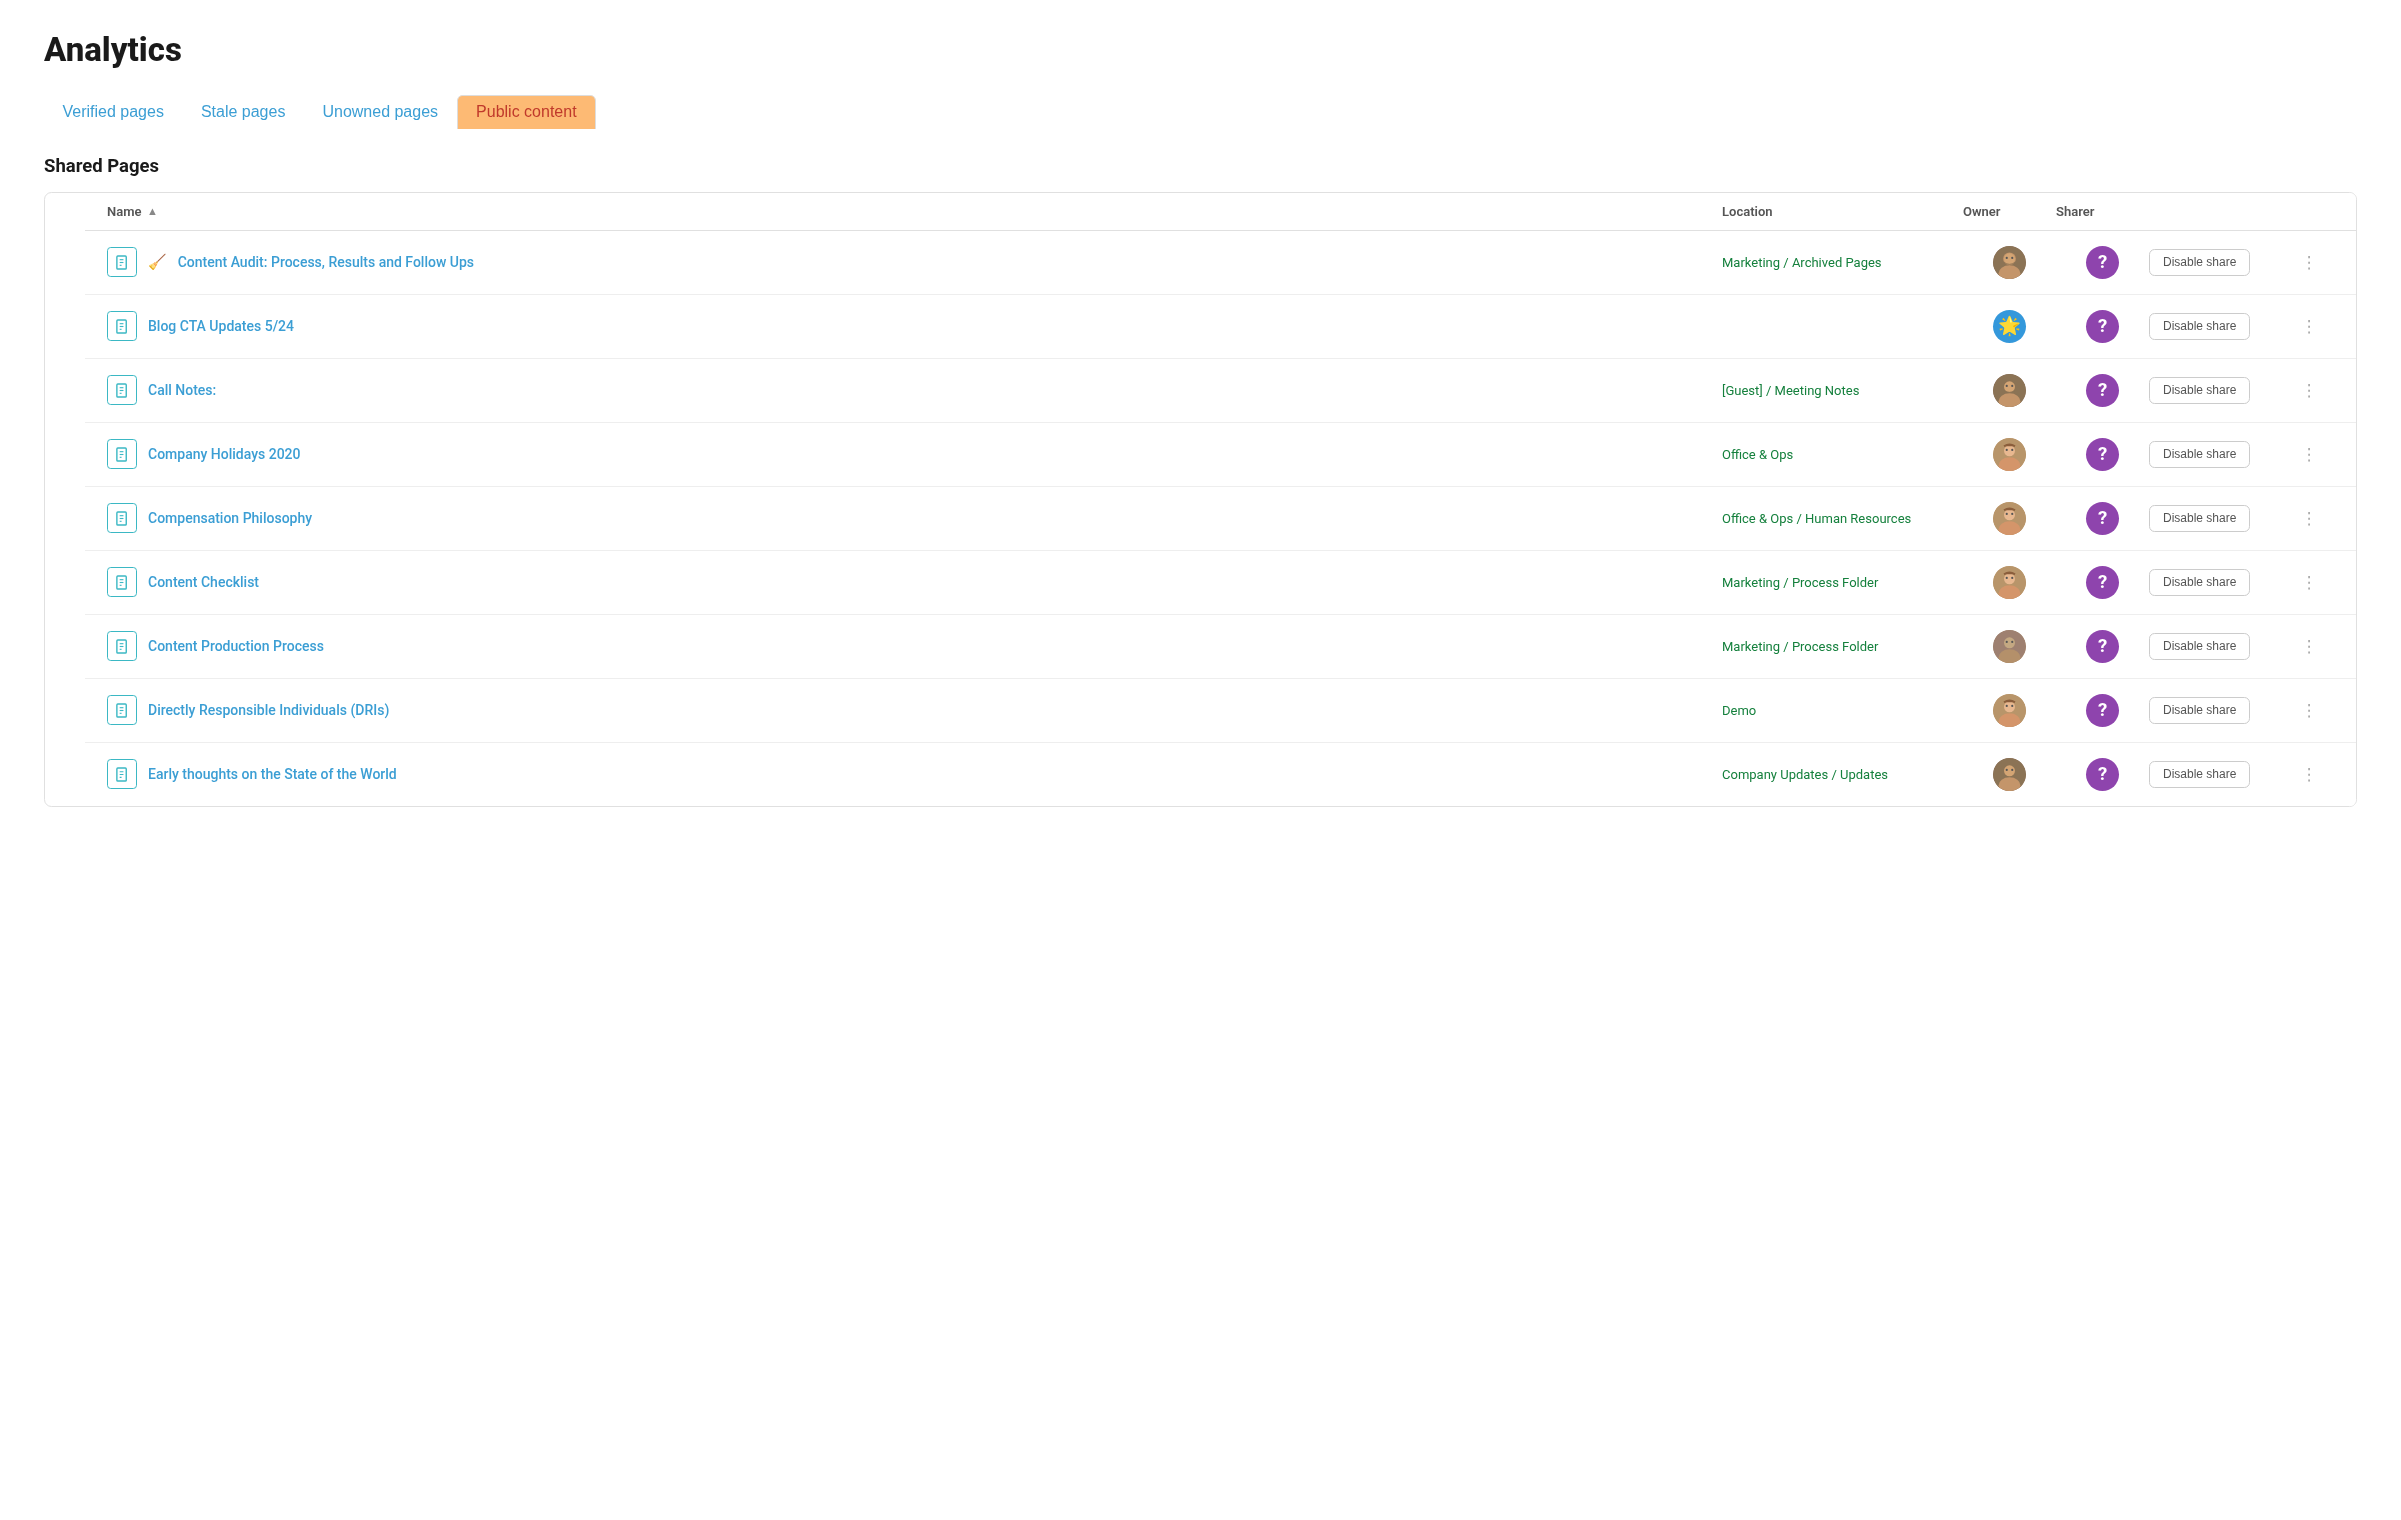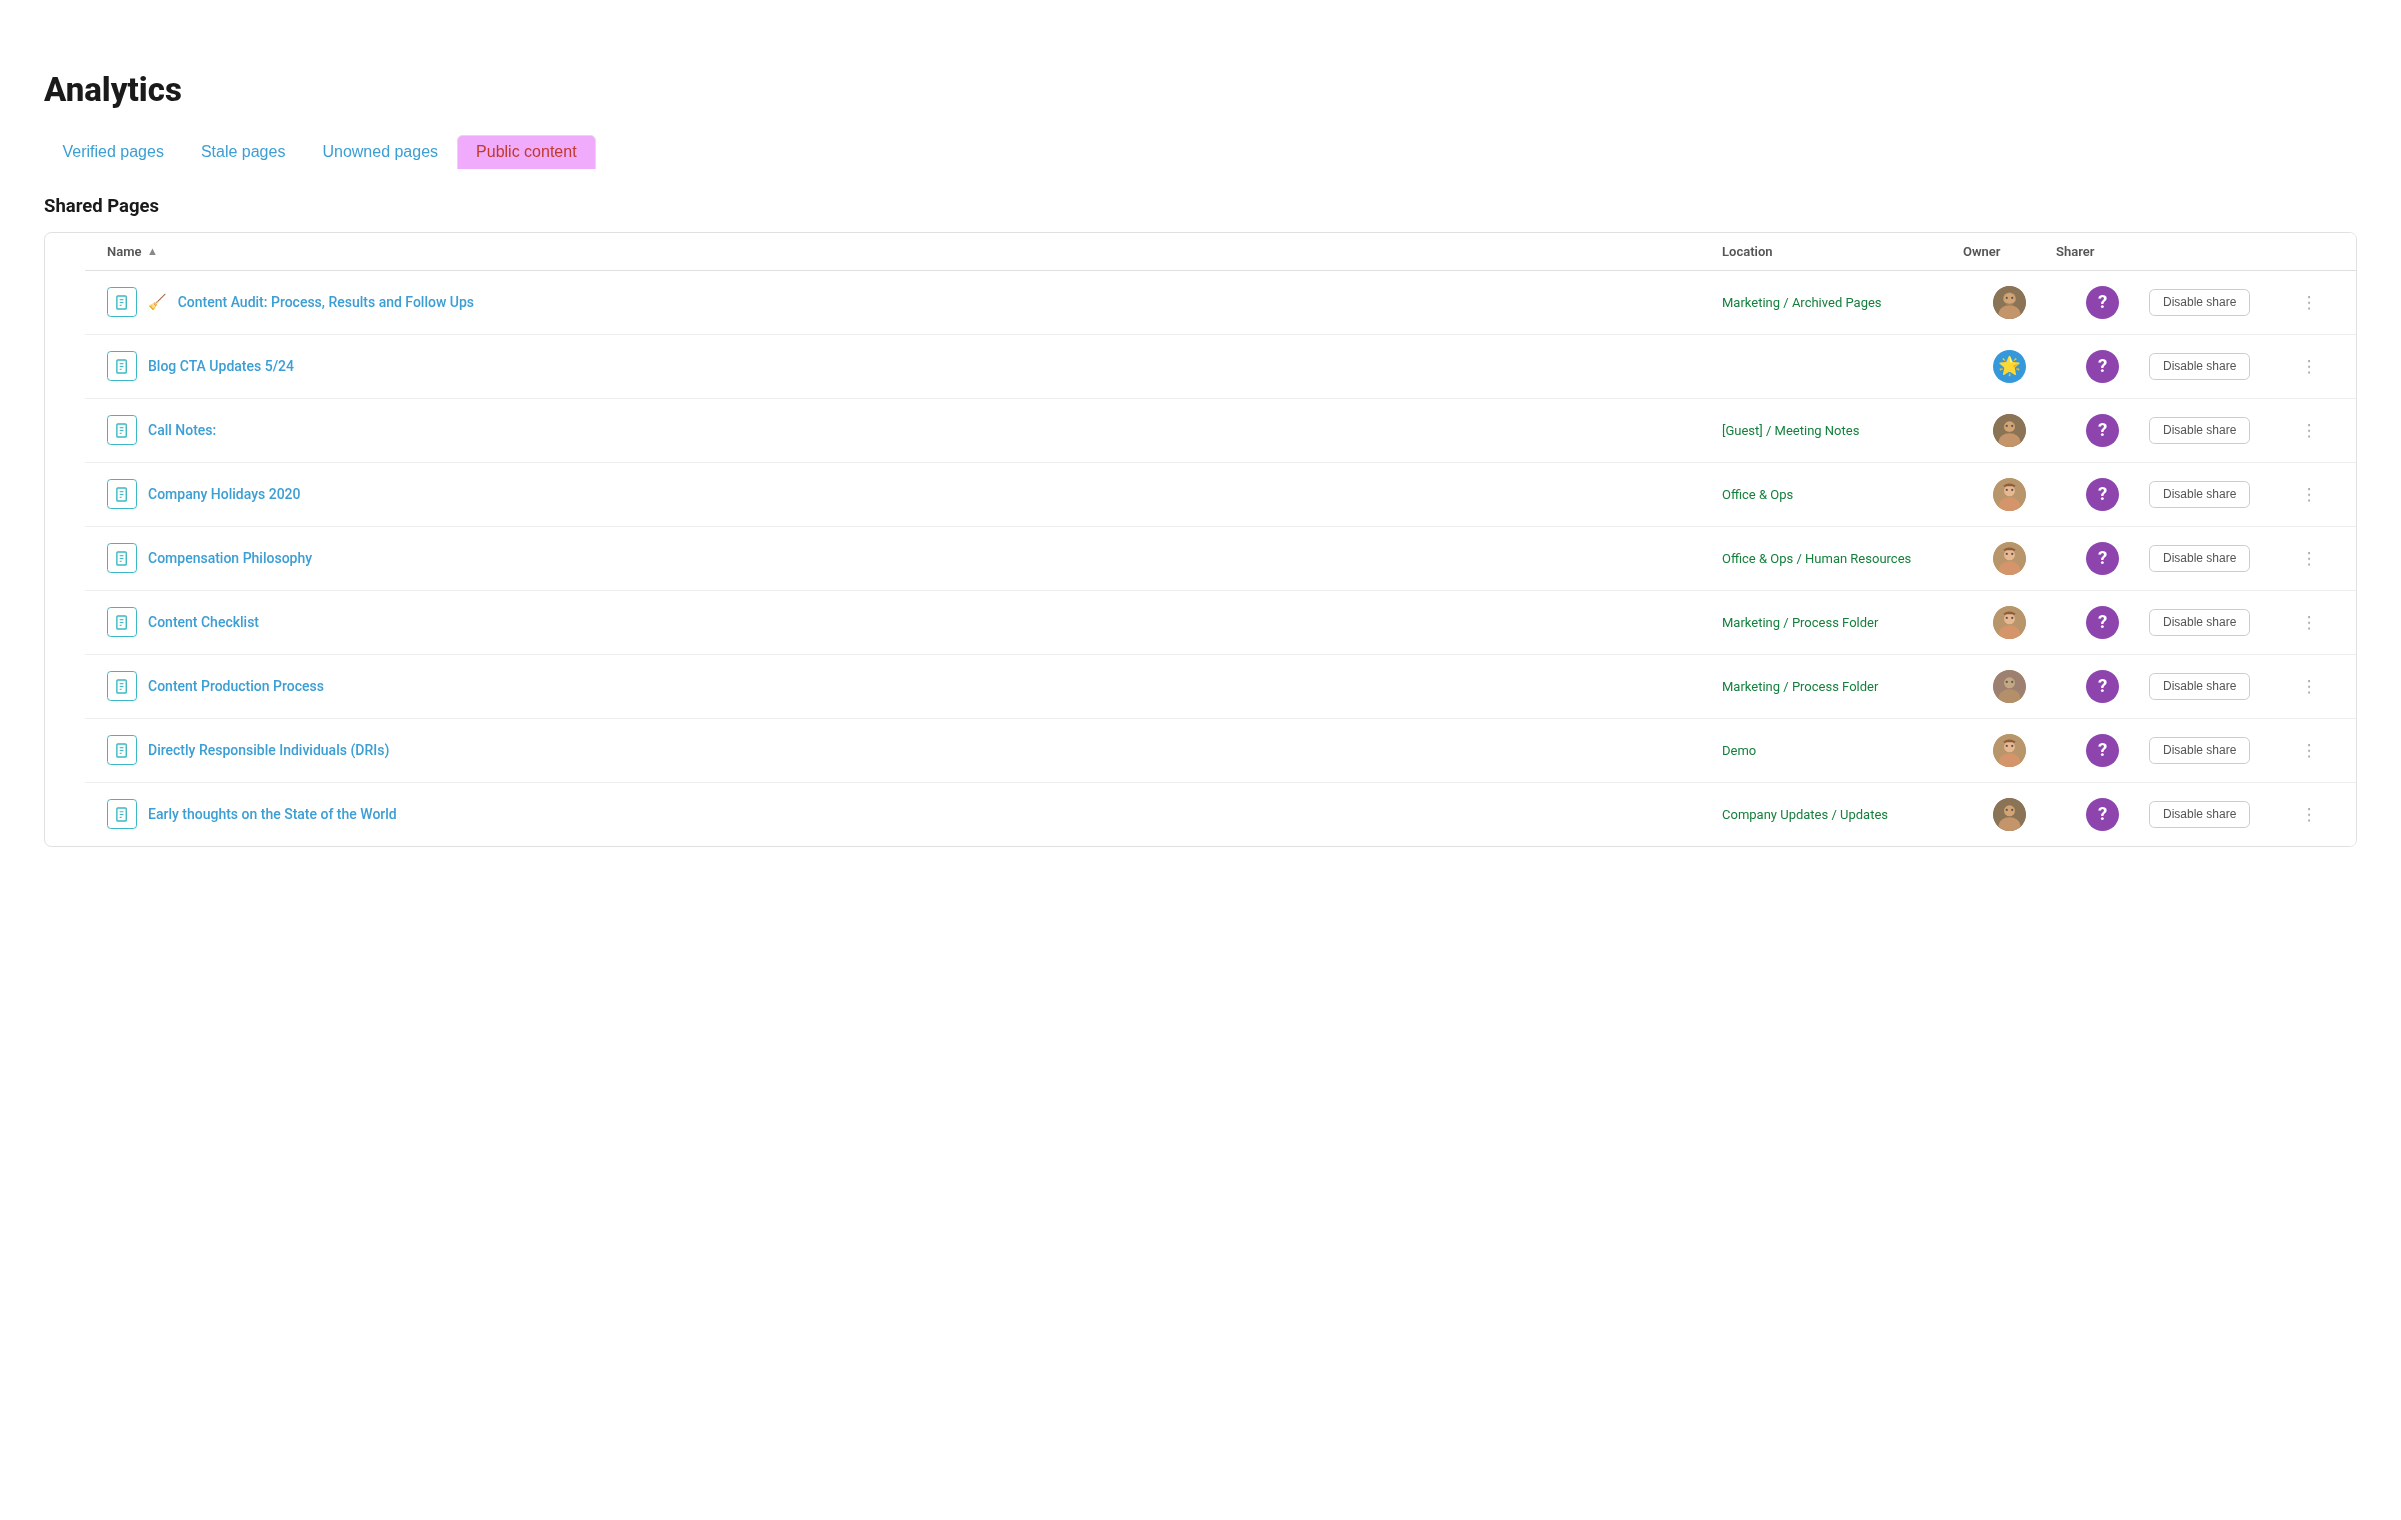--- a/index.html
+++ b/index.html
@@ -7,21 +7,20 @@
       font-family: -apple-system, BlinkMacSystemFont, 'Segoe UI', Roboto, sans-serif;
       background: #fff;
       color: #333;
       padding: 30px 44px;
     }
     h1 {
       font-size: 33px;
       font-weight: 800;
       color: #1a1a1a;
       margin-bottom: 26px;
-      margin-top: 40px;
     }
     .tabs {
       display: flex;
       gap: 0;
       margin-bottom: 26px;
       border-bottom: none;
     }
     .tab {
       padding: 7.4px 18.5px;
       font-size: 16px;
@@ -29,21 +28,21 @@
       color: #3b9ed4;
       background: none;
       border: none;
       border-radius: 5.6px 5.6px 0 0;
       font-weight: 400;
     }
     .tab.active {
       color: #c0392b;
       border: 1.4px solid #ddd;
       border-bottom: none;
-      background: #f0abfc;
+      background: #fdba74;
       font-weight: 500;
       border-radius: 5.6px 5.6px 0 0;
     }
     .section-title {
       font-size: 18.5px;
       font-weight: 700;
       color: #1a1a1a;
       margin-bottom: 15px;
     }
     .table-container {

